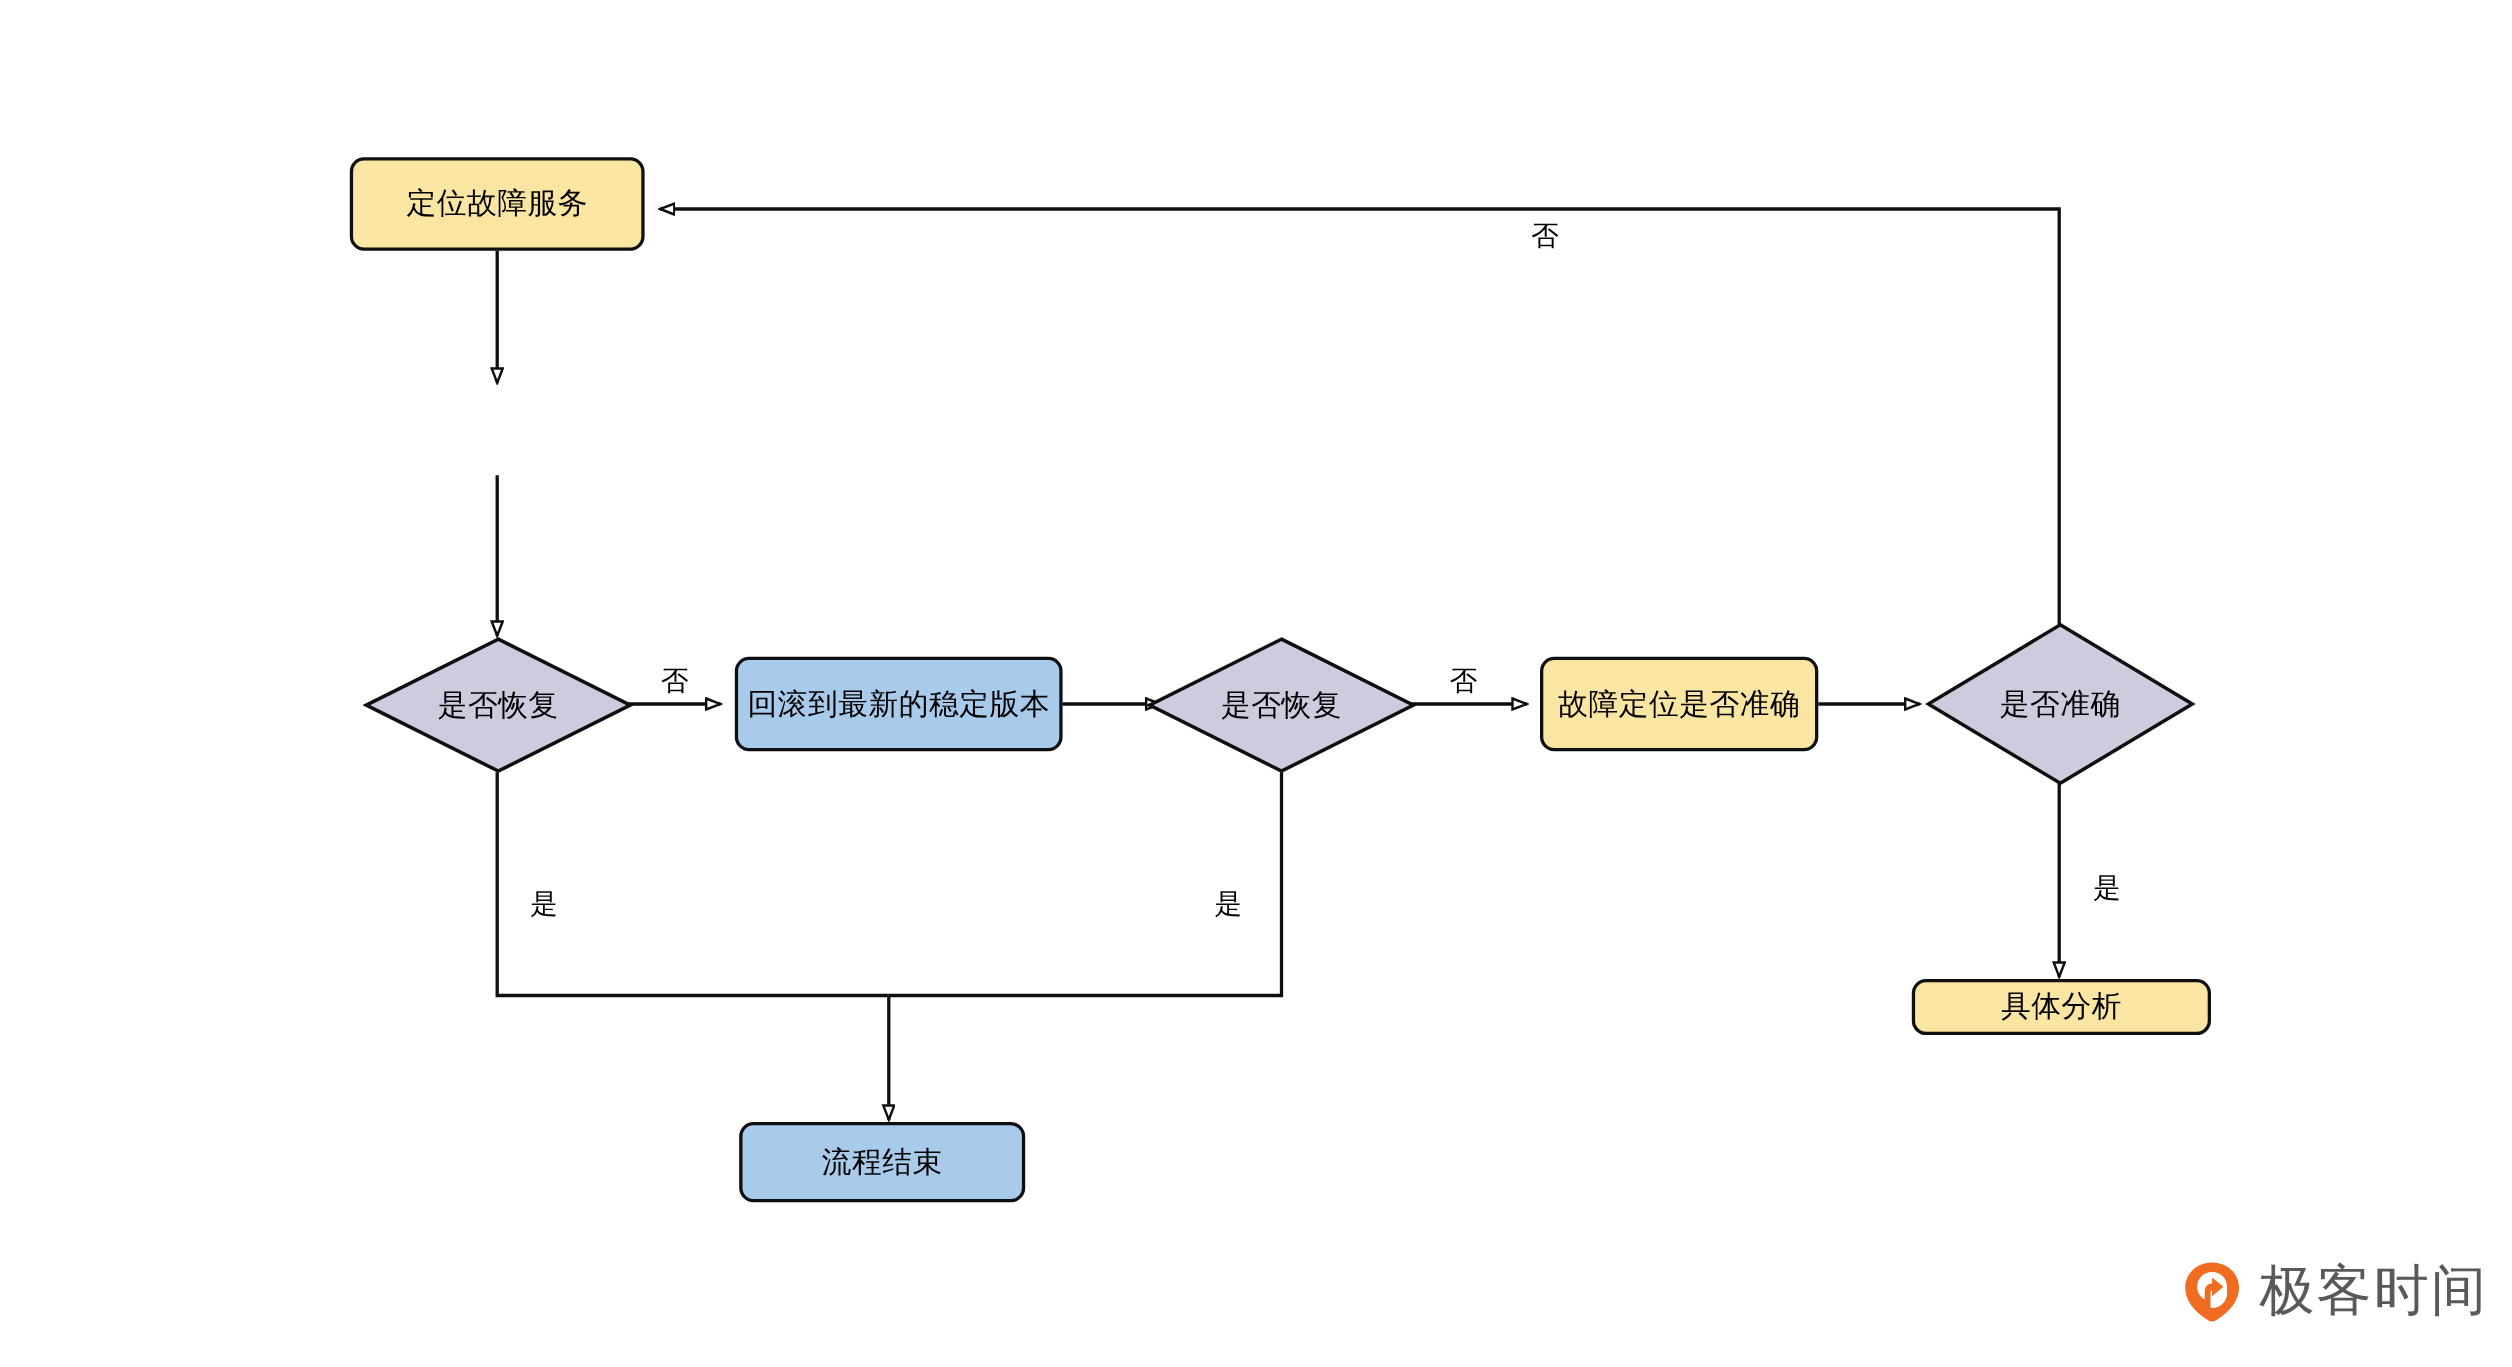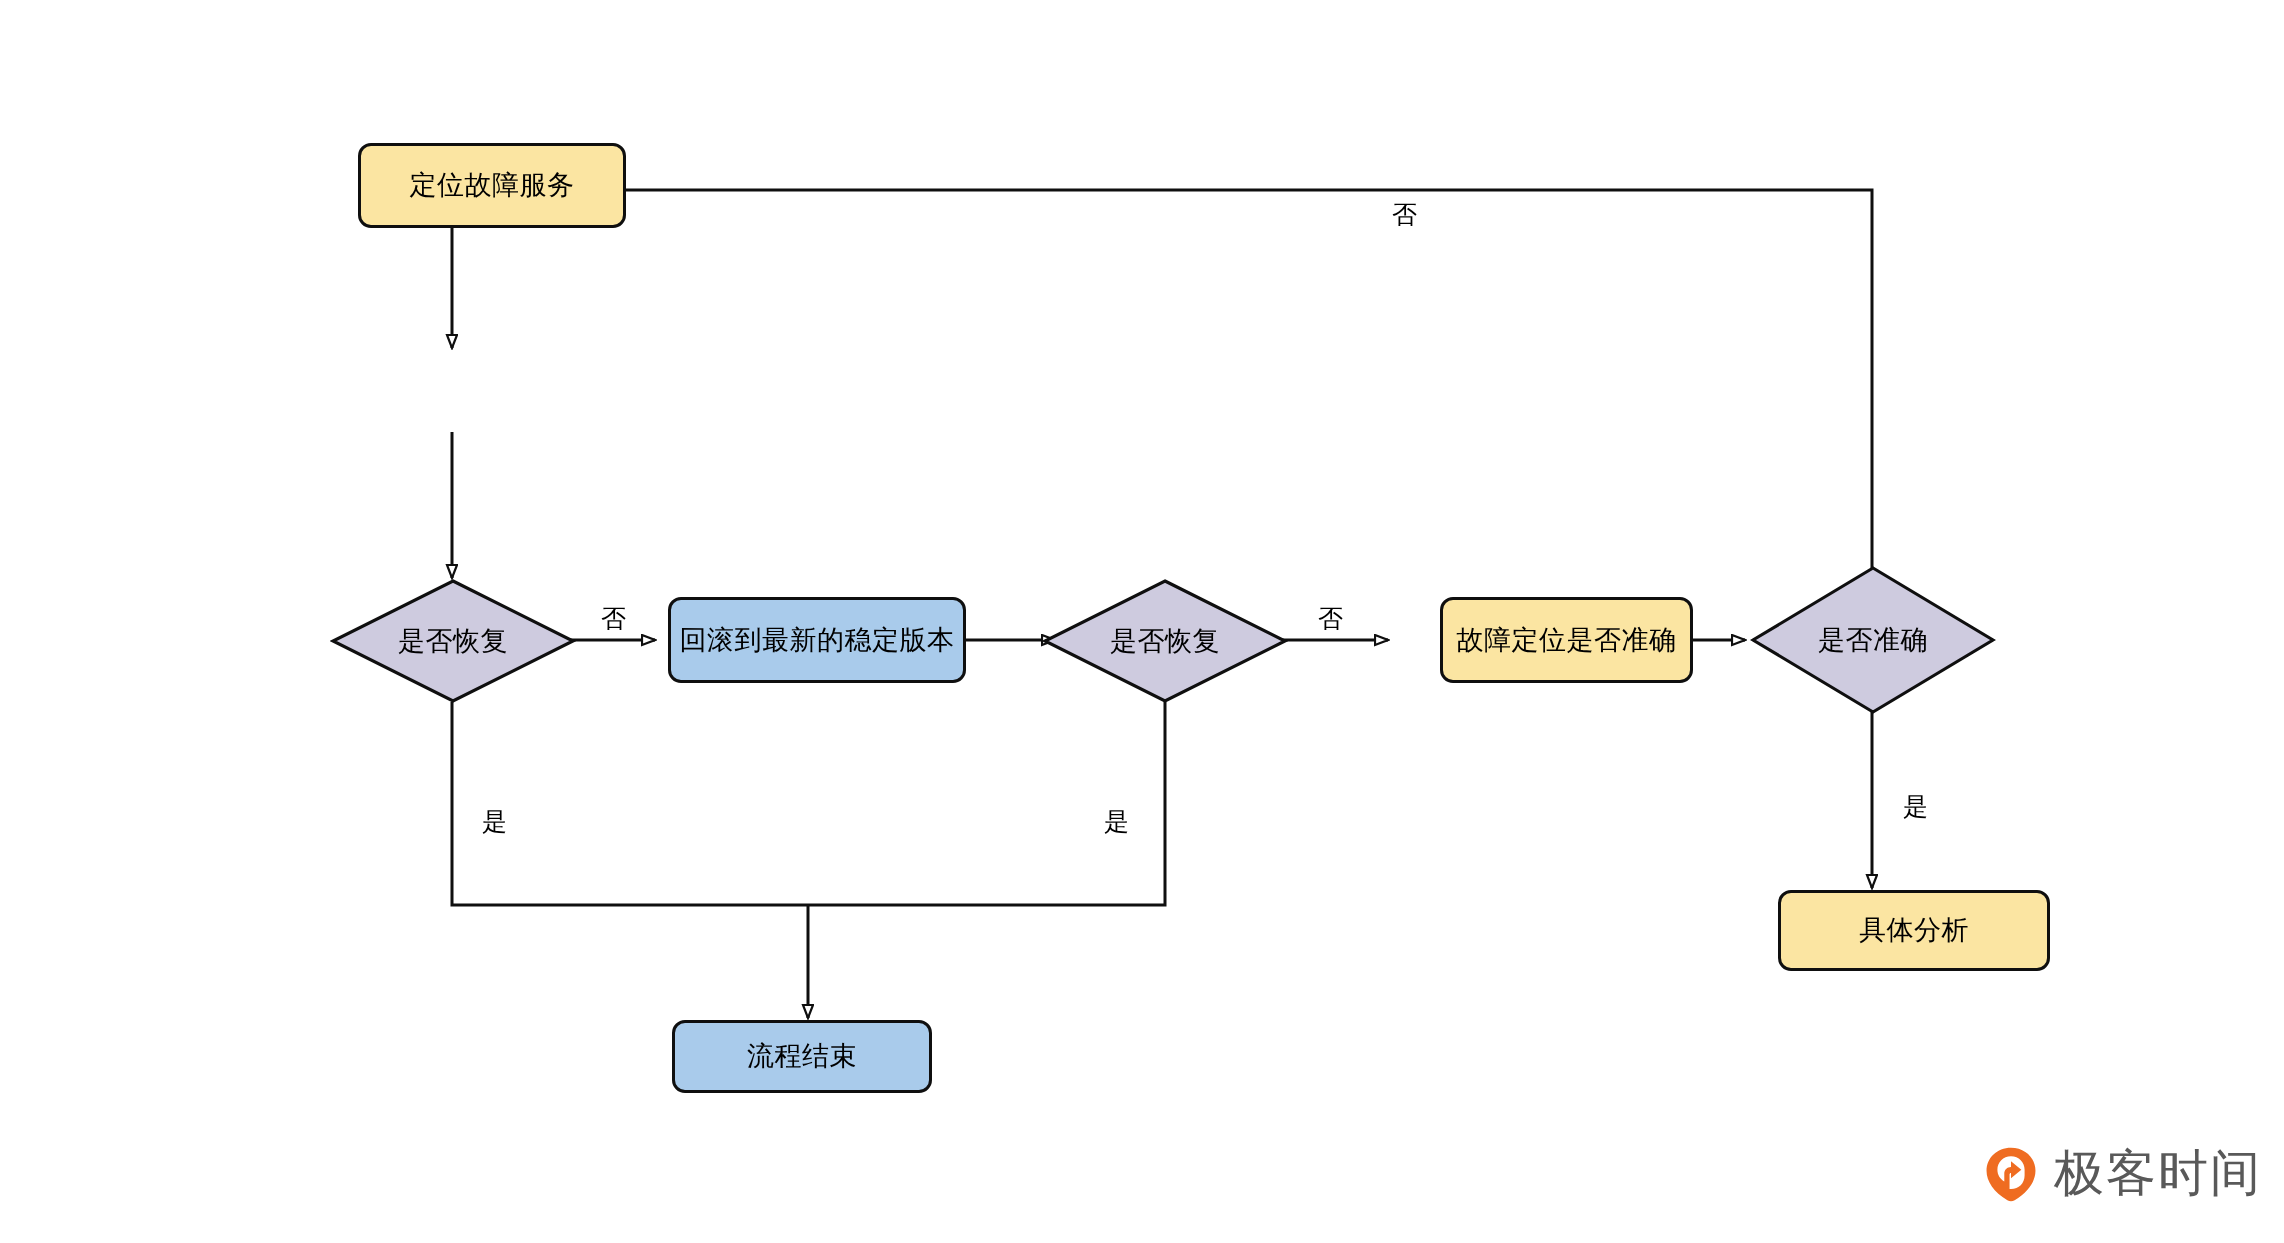--- a/index.html
+++ b/index.html
@@ -35,21 +35,21 @@
     color: #000000;
     font-size: 27px;
     line-height: 1.2;
     letter-spacing: 0.5px;
     white-space: nowrap;
   }
   .node.rect {
     border: 3px solid #0f0f0f;
     border-radius: 13px;
   }
-  .node.yellow { background: #fbe5a2; margin-left: 40px; }
+  .node.yellow { background: #fbe5a2; }
   .node.blue   { background: #a9cbeb; }
 
   .diamond {
     position: absolute;
     display: flex;
     align-items: center;
     justify-content: center;
   }
   .diamond .dia-shape {
     position: absolute;
@@ -167,21 +167,21 @@
     <span>故障定位是否准确</span>
   </div>
 
   <div class="diamond" style="left:1750px; top:565px; width:246px; height:150px;">
     <svg class="dia-shape" viewBox="0 0 246 150" preserveAspectRatio="none">
       <polygon points="123,3 243,75 123,147 3,75" fill="#cecbdf" stroke="#0f0f0f" stroke-width="3.2"></polygon>
     </svg>
     <span class="dia-label">是否准确</span>
   </div>
 
-  <div class="node rect yellow" style="left:1738px; top:890px; width:272px; height:81px;">
+  <div class="node rect yellow" style="left:1738px; top:890px; width:272px; height:51px;">
     <span>具体分析</span>
   </div>
 
   <div class="node rect blue" style="left:672px; top:1020px; width:260px; height:73px;">
     <span>流程结束</span>
   </div>
 
   <span class="edge-label" style="left:1392px; top:198px;">否</span>
 
   <span class="edge-label" style="left:601px; top:602px;">否</span>

